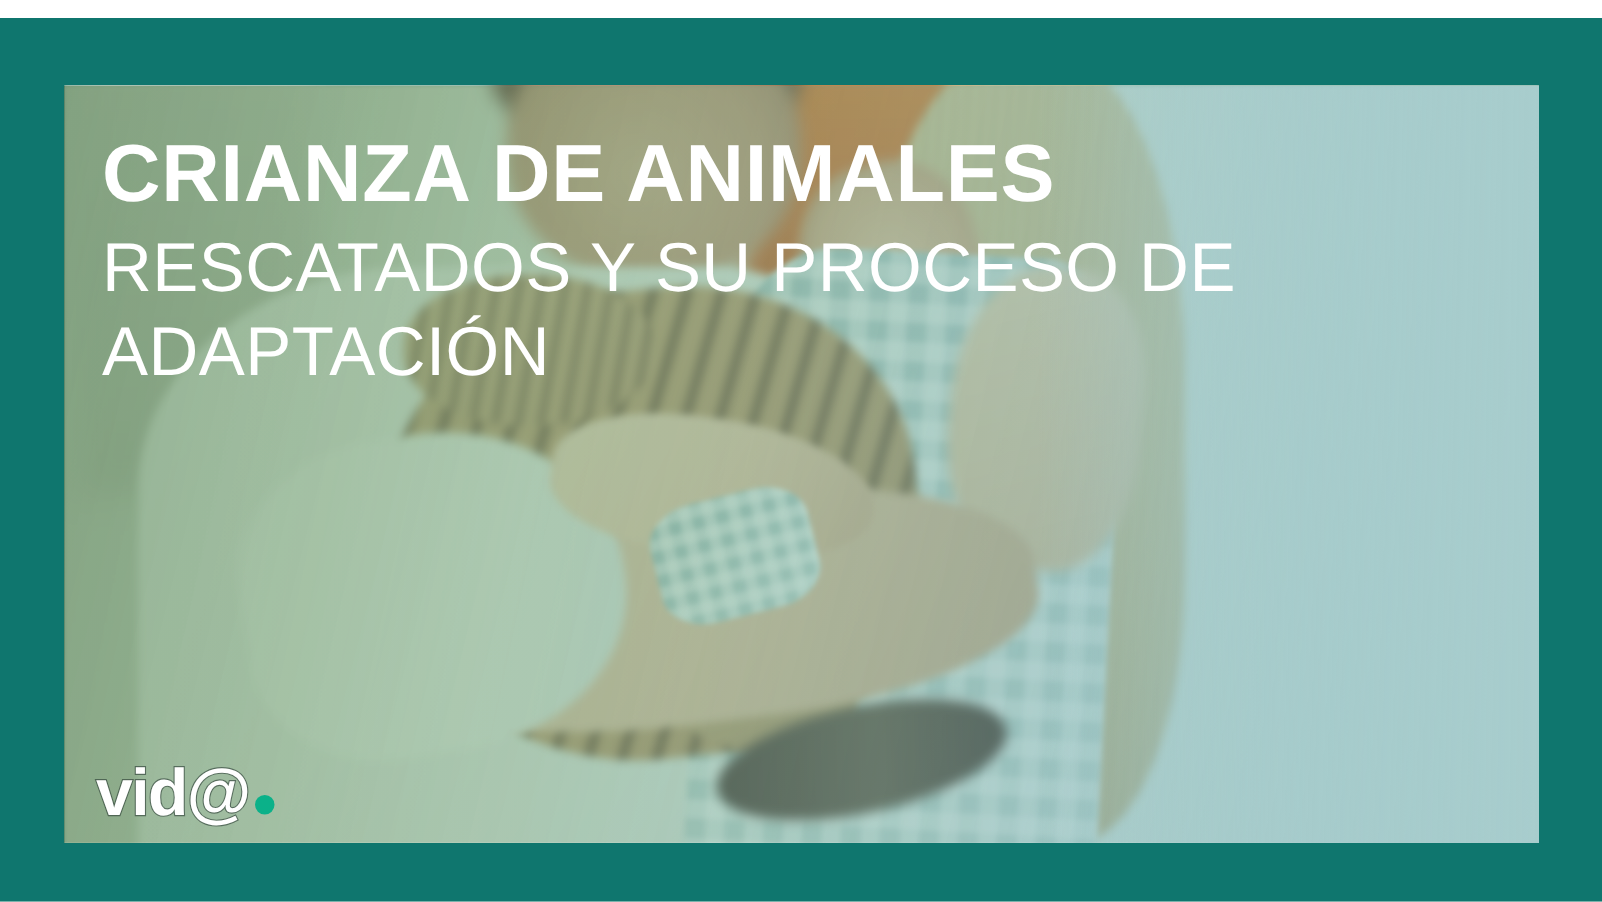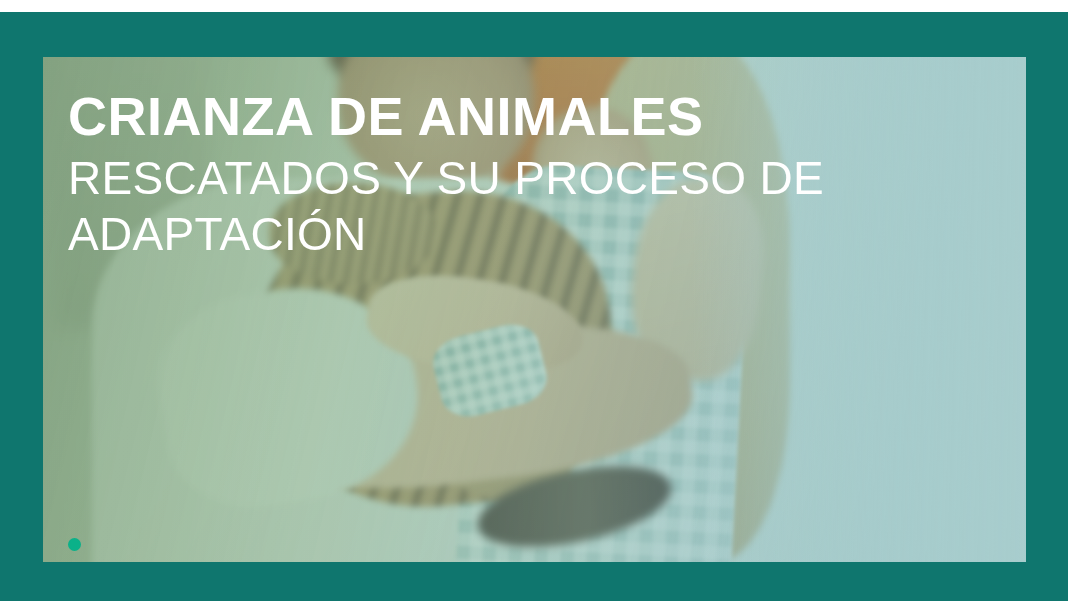--- a/index.html
+++ b/index.html
@@ -391,16 +391,17 @@
     <div id="photo-wash"></div>
     <div id="photo-rightfade"></div>
   </div>
 
   <div id="headline">
     <h1 id="title-main">CRIANZA DE ANIMALES</h1>
     <h2 id="title-sub">RESCATADOS Y SU PROCESO DE ADAPTACIÓN</h2>
   </div>
 
   <div id="brand-logo">
+    <span id="brand-word">vid@</span>
     <span id="brand-dot"></span>
   </div>
 
 </div>
 
 </body></html>

